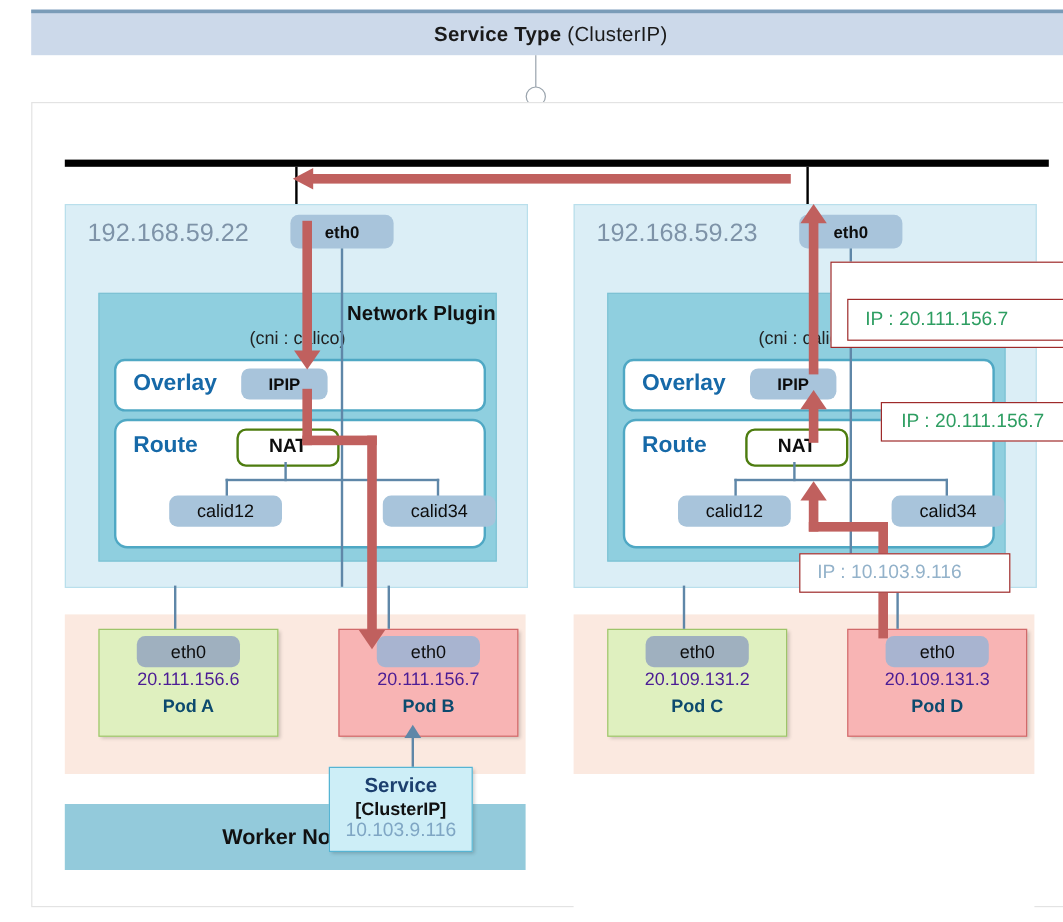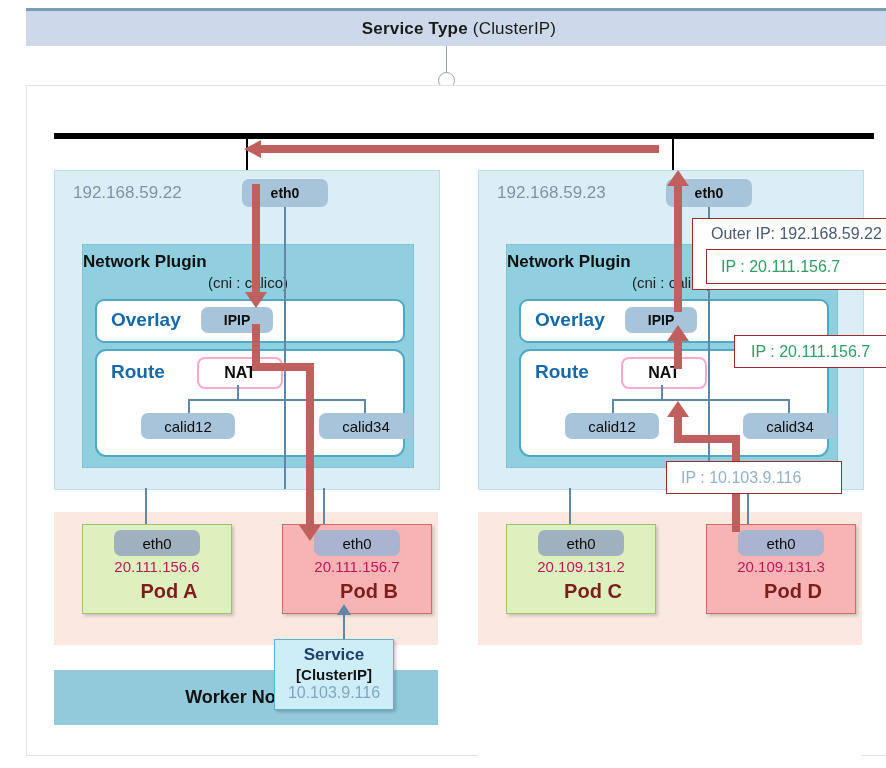--- a/index.html
+++ b/index.html
@@ -70,40 +70,40 @@
   }
   .node-footer{
     position:absolute;left:0;bottom:0;width:100%;height:55px;
     background:#93cadb;
     display:flex;align-items:center;justify-content:center;
     font-size:18px;font-weight:bold;color:#111;
   }
 
   .node-ip-label{
     position:absolute;left:18px;top:12px;
-    font-size:17px;color:#7e93a8;
+    font-size:21px;color:#7e93a8;
   }
 
   
   .node-eth0{
     position:absolute;top:8px;width:86px;height:28px;border-radius:7px;
     background:#a8c4db;
     display:flex;align-items:center;justify-content:center;
     font-size:14px;font-weight:bold;color:#0d0d0d;
   }
   #node1-eth0{left:187px;}
   #node2-eth0{left:187px;}
 
   
   .network-plugin{
     position:absolute;left:27px;top:73px;width:330px;height:222px;
     background:#8fcfdf;border:1px solid #7ec2d4;
   }
   .np-title{
-    position:absolute;left:0;top:7px;width:100%;text-align:left;
+    position:absolute;left:0;top:7px;width:100%;text-align:right;
     font-size:17px;font-weight:bold;color:#111;
   }
   .np-sub{
     position:absolute;left:0;top:29px;width:100%;text-align:center;
     font-size:15px;color:#222;
   }
 
   .overlay-box{
     position:absolute;left:12px;top:54px;width:306px;height:40px;
     background:#ffffff;border:2px solid #4fa8c4;border-radius:9px;
@@ -119,21 +119,21 @@
   .route-box .section-title{top:10px;}
 
   .pill{
     position:absolute;border-radius:7px;background:#a8c4db;
     display:flex;align-items:center;justify-content:center;
     font-size:14px;color:#0d0d0d;
   }
   .ipip-pill{left:104px;top:6px;width:72px;height:26px;font-weight:bold;}
   .nat-pill{
     position:absolute;left:100px;top:6px;width:82px;height:28px;
-    background:#ffffff;border:2px solid #f9a8d4;border-radius:8px;
+    background:#ffffff;border:2px solid #4d7c0f;border-radius:8px;
     display:flex;align-items:center;justify-content:center;
     font-size:16px;font-weight:bold;color:#0d0d0d;
   }
   .calid-left{left:44px;top:62px;width:94px;height:26px;font-size:15px;}
   .calid-right{left:222px;top:62px;width:94px;height:26px;font-size:15px;}
 
   
   .blue-line{position:absolute;background:#5f87a8;}
 
   
@@ -145,25 +145,25 @@
   .pod-red{background:#f8b4b4;border:1px solid #d06a6a;}
   .pod-eth0{
     position:absolute;left:31px;top:5px;width:86px;height:26px;
     border-radius:7px;background:#a8b4d0;
     display:flex;align-items:center;justify-content:center;
     font-size:15px;color:#0d0d0d;
   }
   .pod-green .pod-eth0{background:#9fb0bf;}
   .pod-ip{
     position:absolute;left:0;top:33px;width:100%;text-align:center;
-    font-size:15px;color:#be185d;
+    font-size:15px;color:#4c1d95;
   }
   .pod-name{
-    position:absolute;left:12px;top:55px;width:100%;text-align:center;
-    font-size:20px;font-weight:bold;color:#7f1d1d;
+    position:absolute;left:0;top:55px;width:100%;text-align:center;
+    font-size:15px;font-weight:bold;color:#0c4a6e;
   }
   .pod-a{left:28px;}
   .pod-b{left:228px;}
 
   
   .pod-uplink{position:absolute;width:2px;background:#5f87a8;}
 
   
   #service-box{
     left:258px;top:639px;width:120px;height:71px;
@@ -372,21 +372,20 @@
 
 <div class="abs" id="service-arrow-shaft"></div>
 <div class="abs" id="service-arrow-head"></div>
 <div class="abs" id="service-box">
   <div id="service-title">Service</div>
   <div id="service-kind">[ClusterIP]</div>
   <div id="service-ip">10.103.9.116</div>
 </div>
 
 <div class="abs annot-outer" id="annot-outer-ip-box">
-  <div id="annot-outer-ip-text">Outer IP: 192.168.59.22</div>
   <div class="annot-inner" id="annot-inner-ip-box">
     <div id="annot-inner-ip-text">IP : 20.111.156.7</div>
   </div>
 </div>
 
 <div class="abs annot-inner" id="annot-mid-ip-box">
   <div id="annot-mid-ip-text">IP : 20.111.156.7</div>
 </div>
 
 <div class="abs annot-inner" id="annot-svc-ip-box">

